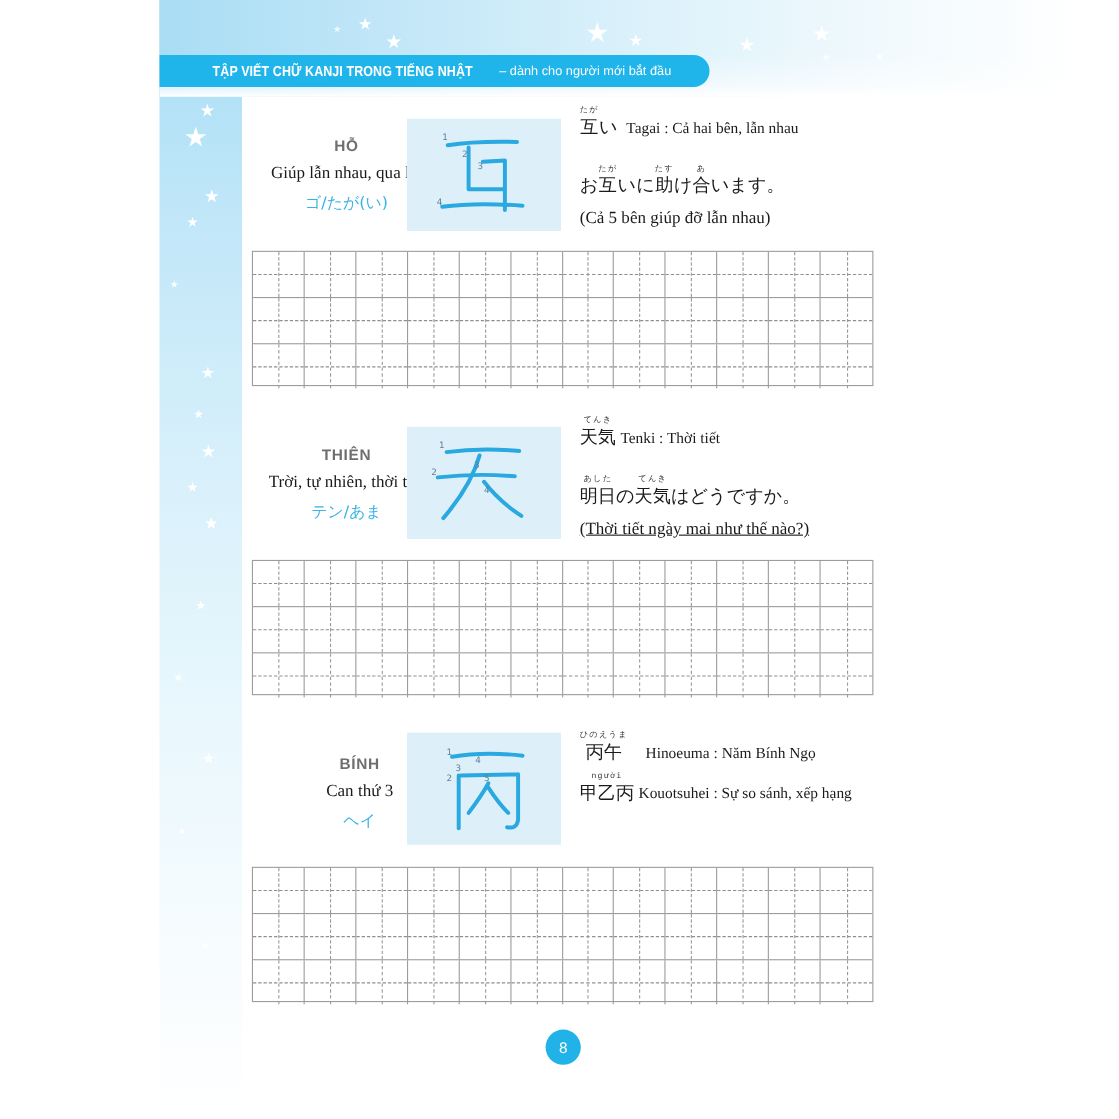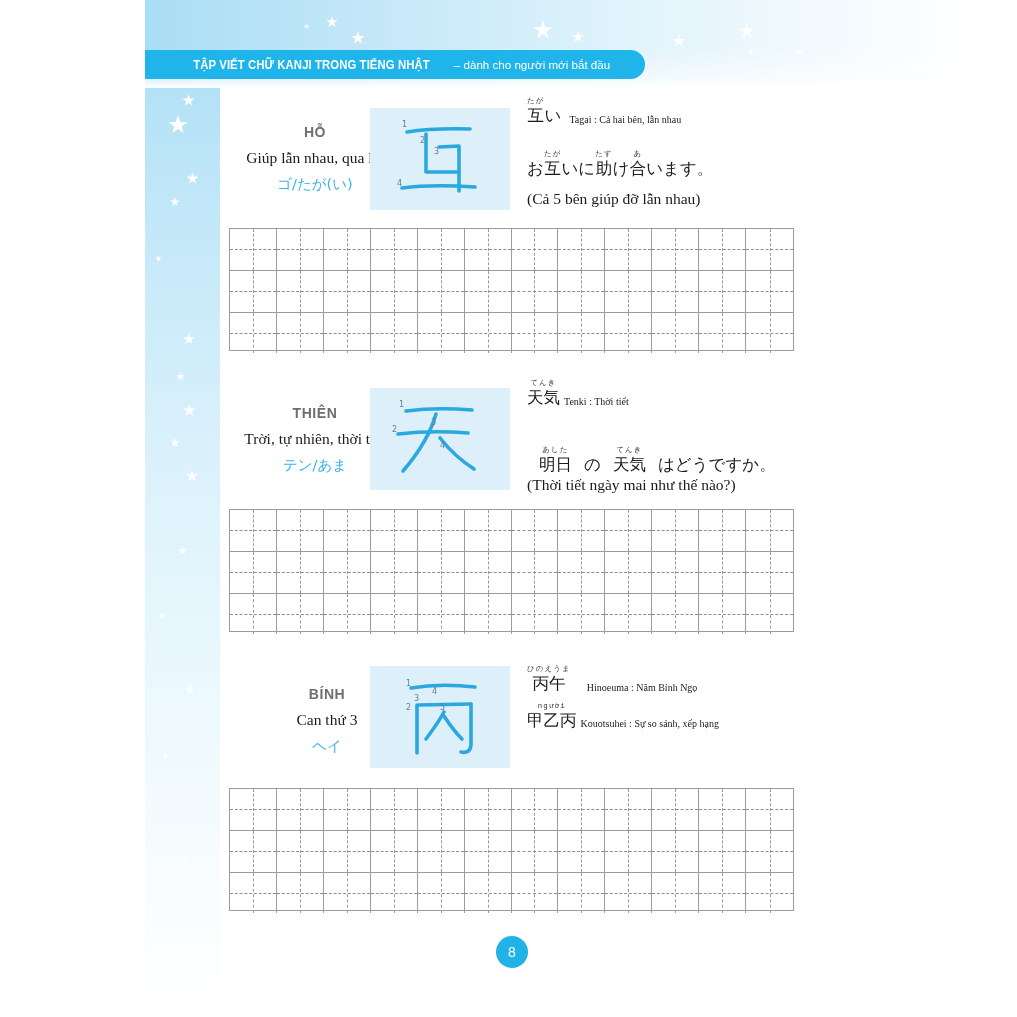--- a/index.html
+++ b/index.html
@@ -156,21 +156,21 @@
     line-height: 1;
   }
   .jp-plain {
     font-family: "DejaVu Sans", sans-serif;
     font-size: 16.5px;
     color: #1a1a1a;
     line-height: 1;
   }
   .vn-text {
     font-family: "Liberation Serif", serif;
-    font-size: 10px;
+    font-size: 14px;
     color: #1a1a1a;
     line-height: 1;
   }
   .vn-trans {
     font-family: "Liberation Serif", serif;
     font-size: 15.5px;
     color: #1a1a1a;
     white-space: nowrap;
   }
 
@@ -406,41 +406,41 @@
         <div class="ex-line">
           <span class="ruby">
             <span class="rt">てんき</span>
             <span class="rb">天気</span>
           </span>
           <span class="jp-plain"></span>
           <span style="width:4px"></span>
           <span class="vn-text">Tenki : Thời tiết</span>
         </div>
 
-        <div class="ex-line" style="margin-top:40px;gap:12px;">
+        <div class="ex-line" style="margin-top:26px;">
           <span class="jp-plain"></span>
           <span class="ruby">
             <span class="rt">あした</span>
             <span class="rb">明日</span>
           </span>
           <span class="ruby">
             <span class="rt"></span>
             <span class="rb">の</span>
           </span>
           <span class="ruby">
             <span class="rt">てんき</span>
             <span class="rb">天気</span>
           </span>
           <span class="ruby">
             <span class="rt"></span>
             <span class="rb">はどうですか。</span>
           </span>
         </div>
 
-        <div class="vn-trans" style="margin-top:3px;">(Thời tiết ngày mai như thế nào?)</div>
+        <div class="vn-trans" style="margin-top:13px;text-decoration:underline;">(Thời tiết ngày mai như thế nào?)</div>
       </div>
 
       <div class="grid" style="left:9px;top:421px;width:565px;height:123px;">
         <div class="grid-row">
           <div class="grid-cell"></div>
             <div class="grid-cell"></div>
             <div class="grid-cell"></div>
             <div class="grid-cell"></div>
             <div class="grid-cell"></div>
             <div class="grid-cell"></div>

